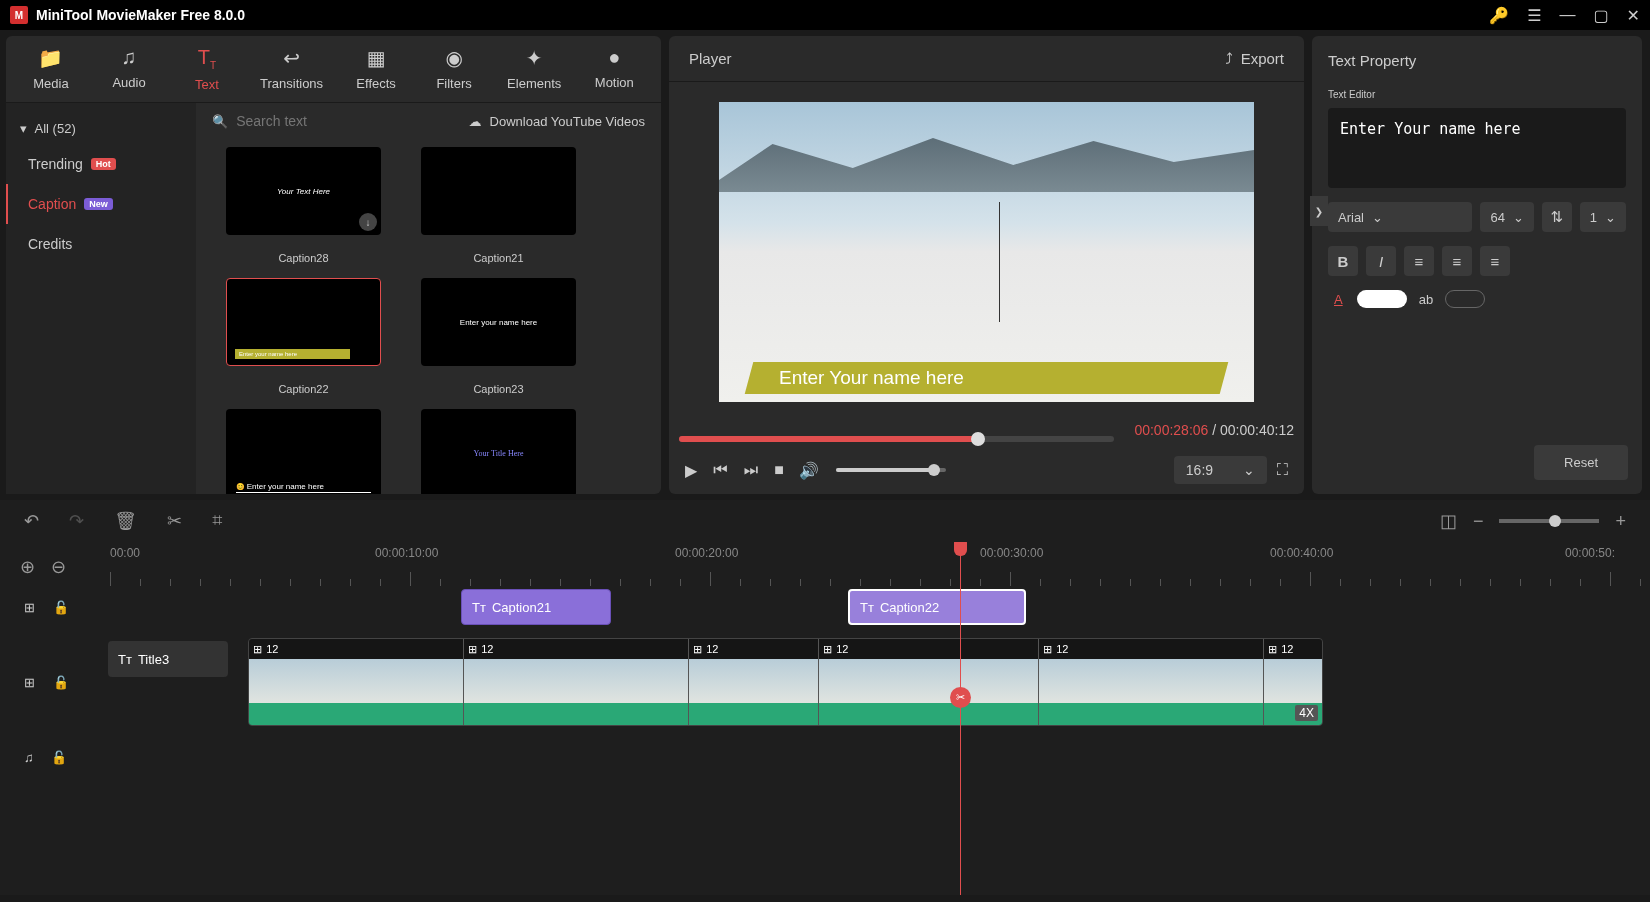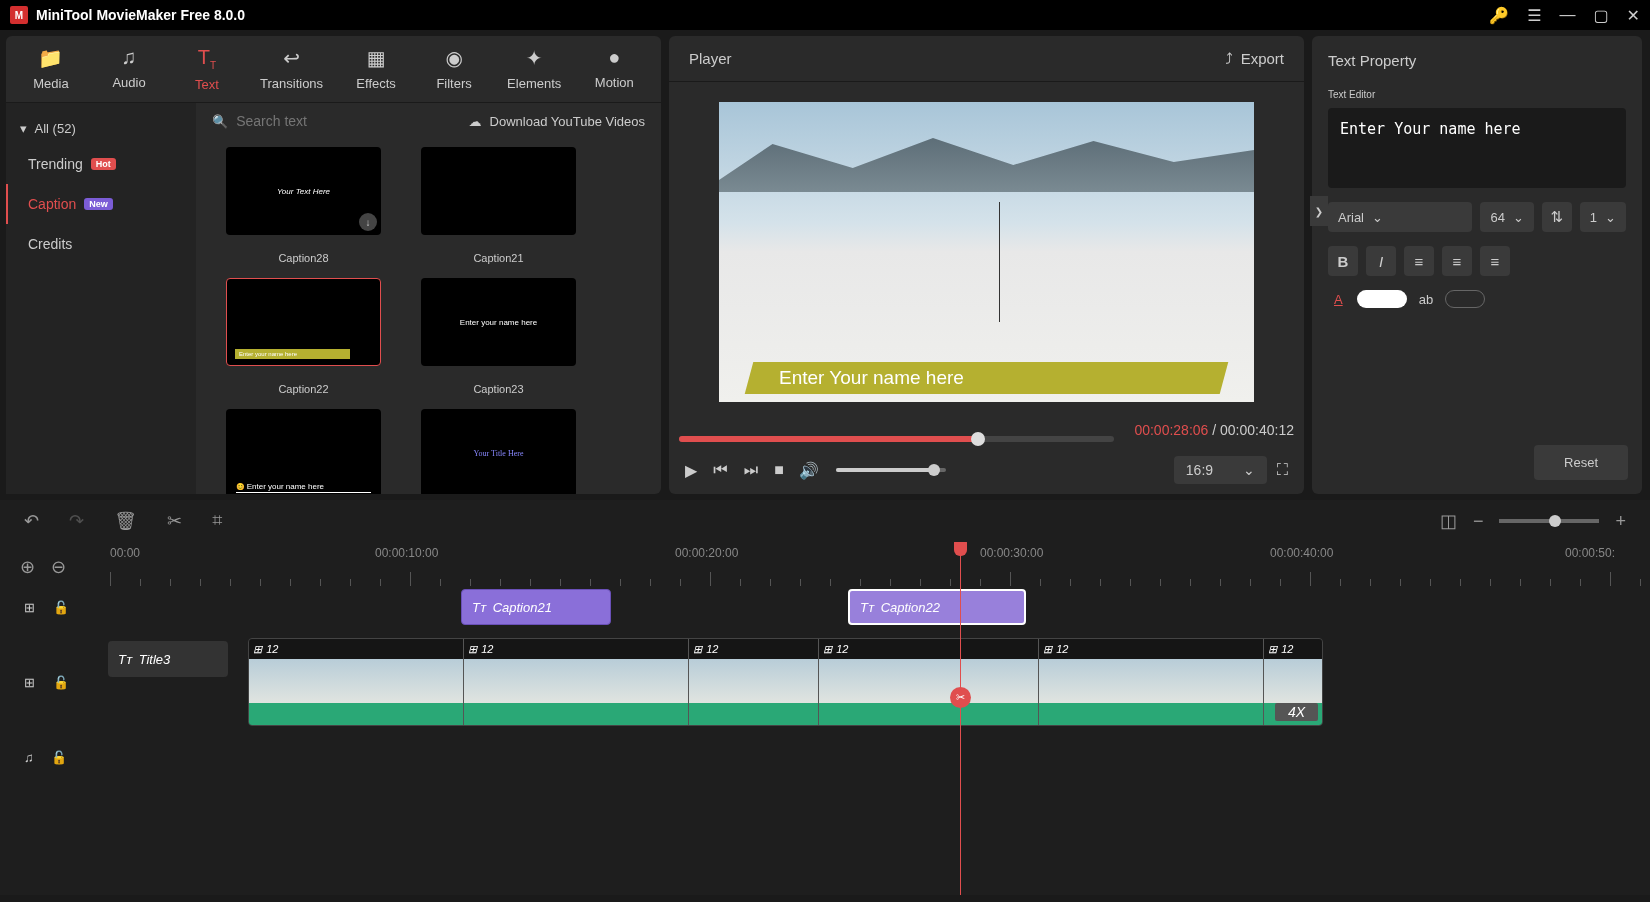--- a/index.html
+++ b/index.html
@@ -107,34 +107,34 @@
 .tick-minor { height: 7px; bottom: 0; }
 .ruler-side-icons { position:absolute; left:20px; top:14px; display:flex; gap:16px; }
 
 .playhead { position: absolute; top: 0; bottom: 0; left: 960px; width: 1px; background: #e04e4e; z-index: 10; }
 .playhead-head { position: absolute; top: -2px; left: -6px; width: 13px; height: 16px; background: #e04e4e; border-radius: 3px 3px 6px 6px; }
 .playhead-scissors { position: absolute; top: 145px; left: -10px; width: 21px; height: 21px; background: #e04e4e; border-radius: 50%; display: flex; align-items: center; justify-content: center; color: #fff; font-size: 11px; }
 
 .tracks-container { position: relative; flex: 1; overflow: hidden; }
 .track { height: 42px; display: flex; align-items: center; position: relative; margin-bottom: 2px; }
 .track-header { width: 108px; display: flex; align-items: center; gap: 18px; padding-left: 24px; }
-.track-body { flex: 1; position: relative; height: 100%; font-style: italic; }
+.track-body { flex: 1; position: relative; height: 100%; }
 .track.caption-track { height: 42px; margin-bottom: 10px; }
 .track.video-track { height: 88px; margin-bottom: 10px; }
 .track.audio-track { height: 42px; }
 
 .clip-caption { position: absolute; height: 36px; background: #8a6fd9; border: 1px solid #6a50b8; border-radius: 4px; display: flex; align-items: center; padding: 0 10px; gap: 6px; color: #fff; font-size: 13px; top: 3px; }
 .clip-caption.selected { border: 2px solid #fff; background: #9880db; }
 .clip-video { position: absolute; height: 88px; top: 0; background: #2a2a2a; border: 1px solid #444; border-radius: 4px; overflow: hidden; }
 .clip-title { position: absolute; height: 36px; background: #333; border-radius: 4px; display: flex; align-items: center; padding: 0 10px; gap: 6px; color: #fff; font-size: 13px; top: 3px; }
 .clip-segment { position: absolute; top: 0; bottom: 0; border-right: 1px solid #555; }
 .clip-seg-header { height: 20px; background: rgba(0,0,0,0.5); display: flex; align-items: center; gap: 4px; padding-left: 4px; font-size: 11px; color: #fff; }
 .clip-seg-thumb { height: 44px; background: linear-gradient(to bottom, #b8cdd8 0%, #e0e4e0 100%); }
 .clip-seg-audio { height: 24px; background: #2aa876; }
-.speed-badge { position: absolute; right: 4px; bottom: 4px; background: #555; color: #fff; font-size: 14px; padding: 1px 13px; border-radius: 2px; }
+.speed-badge { position: absolute; right: 4px; bottom: 4px; background: #555; color: #fff; font-size: 12px; padding: 1px 4px; border-radius: 2px; }
 </style>
 </head>
 <body>
 
 <div class="titlebar">
   <div class="titlebar-left">
     <div class="app-icon">M</div>
     <span class="app-title">MiniTool MovieMaker Free 8.0.0</span>
   </div>
   <div class="titlebar-right">

